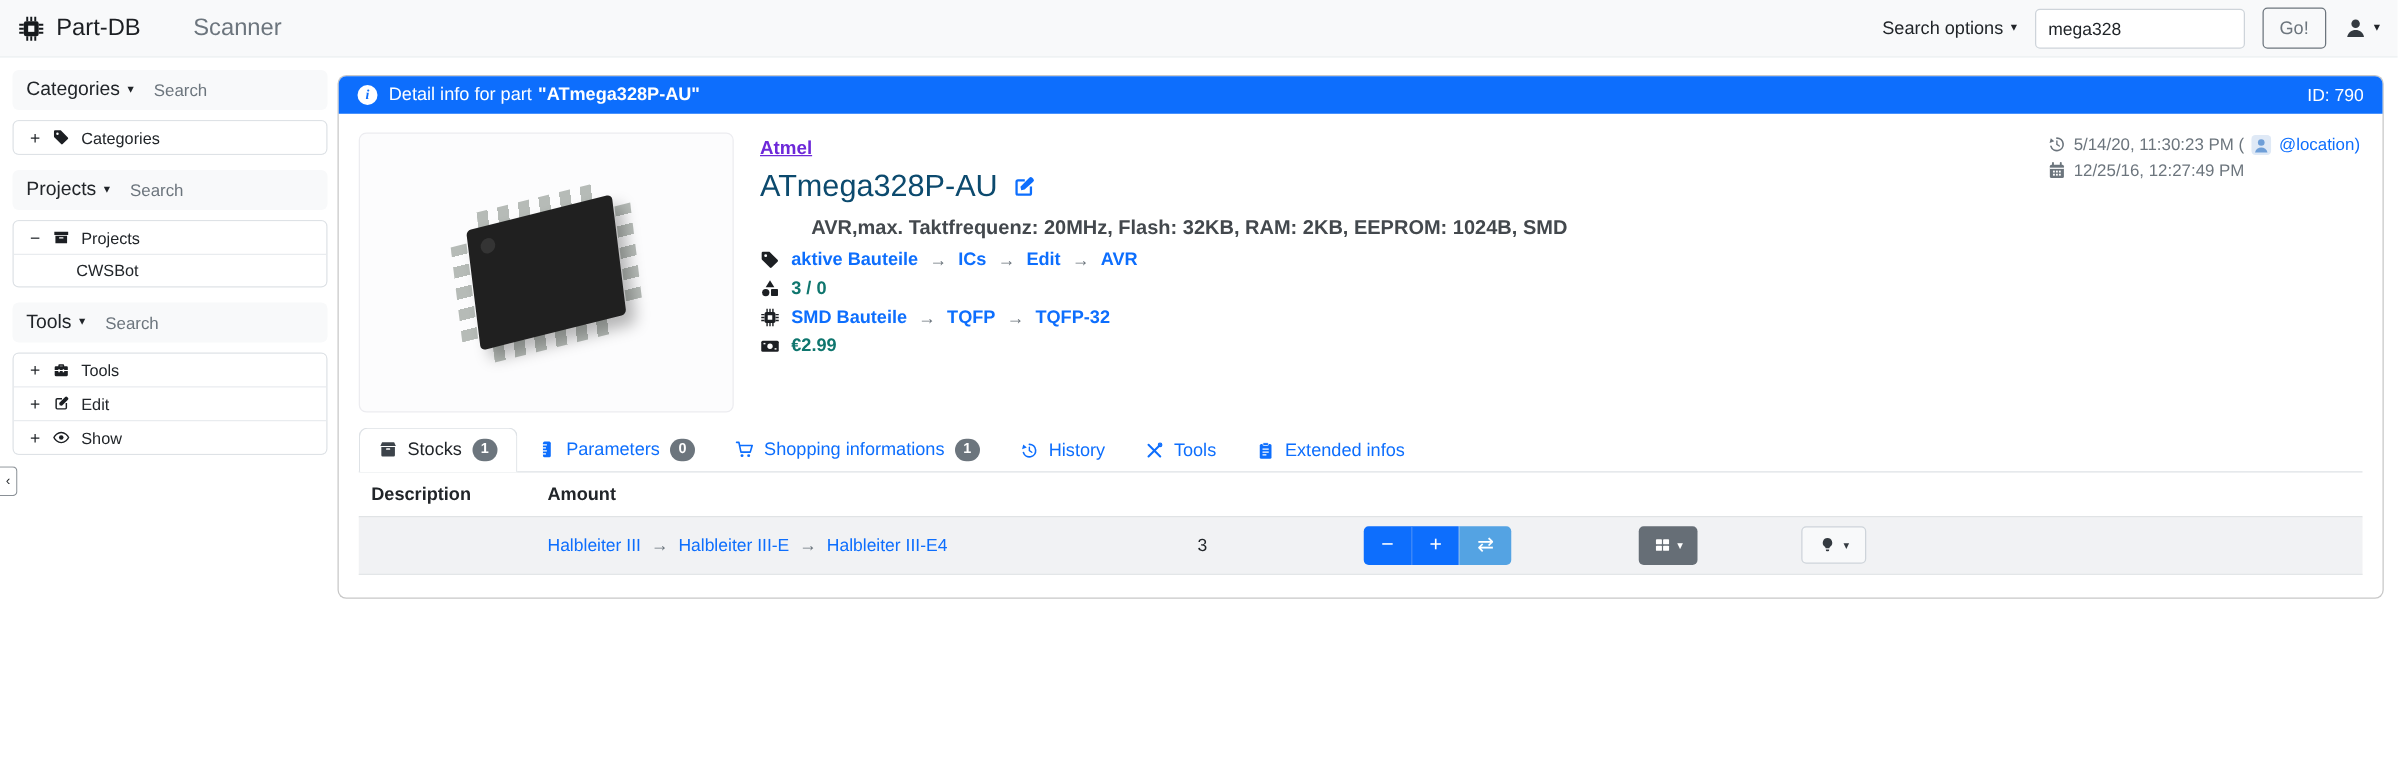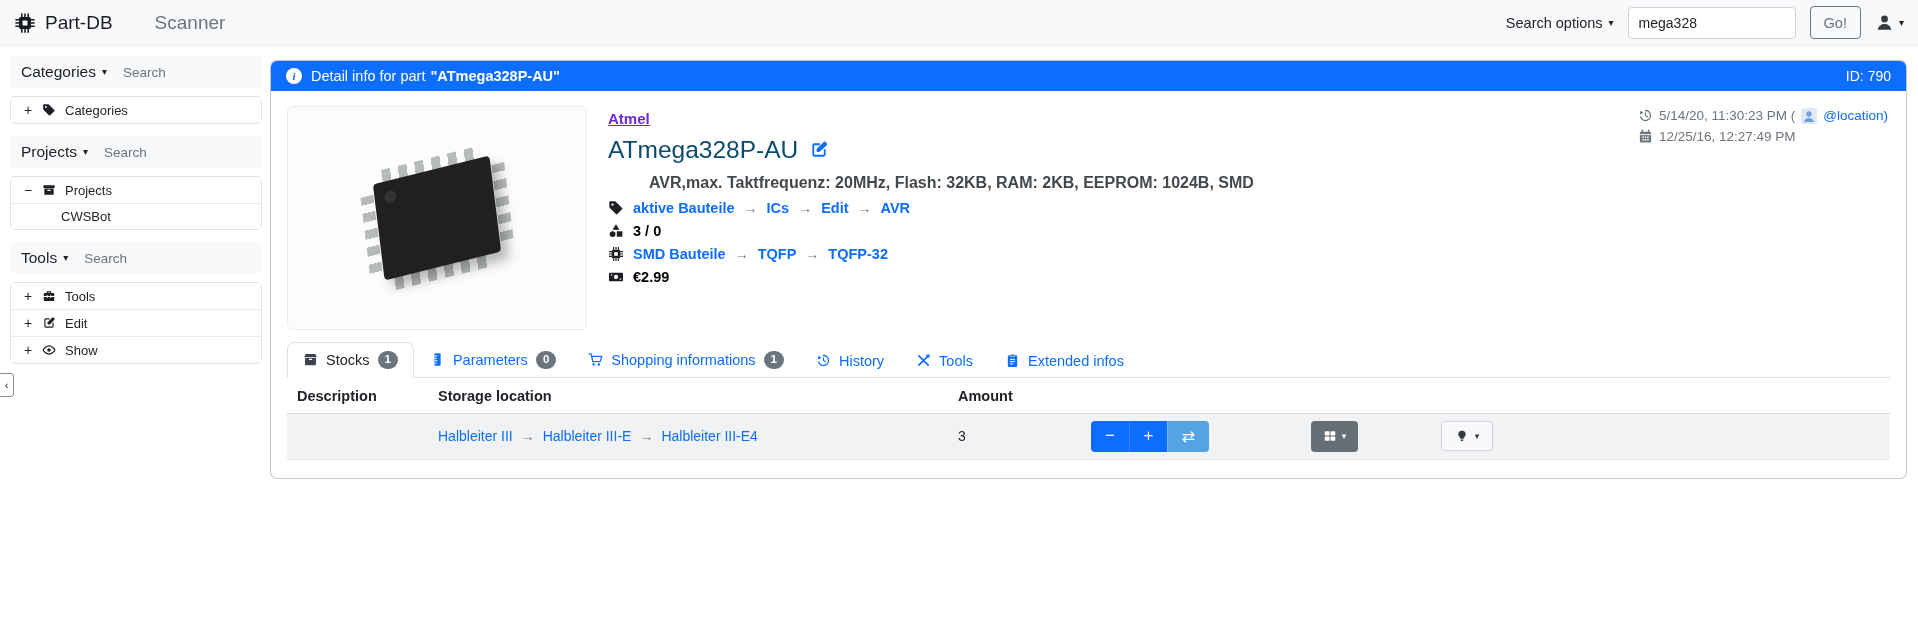--- a/index.html
+++ b/index.html
@@ -73,21 +73,21 @@
   .info-col { margin-left:21px; padding-top:4px; flex:1; min-width:0; }
   .mfr-link { font-size:15px; font-weight:bold; color:#6d28d9; text-decoration:underline; cursor:pointer; display:inline-block; }
   .part-title { display:flex; align-items:center; gap:11px; margin:8px 0 10px; }
   .part-title .name { font-size:24.5px; color:#0c4a6e; }
   .edit-icon { width:20px; height:20px; color:#0d6efd; cursor:pointer; }
   .part-desc { font-size:16px; font-weight:bold; color:#43484d; margin-bottom:8px;margin-left:41px; }
   .info-line { display:flex; align-items:center; gap:9px; margin:7px 0; font-size:14.5px; color:#495057; }
   .info-line svg { width:16px; height:16px; color:#1c1f23; flex:none; }
   .path-link { color:#0d6efd; font-weight:600; cursor:pointer; }
   .path-arrow { color:#6c757d; font-weight:bold; font-size:14px; }
-  .plain-val { color:#000000; font-weight:600; }
+  .plain-val { color:#0f766e; font-weight:600; }
 
   .meta-col { margin-left:auto; padding-top:2px; font-size:13.5px; color:#6c757d; white-space:nowrap; padding-right:2px; }
   .meta-line { display:flex; align-items:flex-start; gap:6px; margin-bottom:5px; }
   .meta-line svg { width:15px; height:15px; color:#6c757d; flex:none; }
   .meta-line .avatar { width:16px; height:16px; }
   .user-link { color:#0d6efd; cursor:pointer; }
 
   
   .tabs { margin-top:12px; display:flex; align-items:flex-end; border-bottom:1px solid #dee2e6; }
   .tab { display:flex; align-items:center; gap:8px; padding:8px 15px; font-size:14.5px;
@@ -414,21 +414,20 @@
               <path d="M8 10.2h8M8 13.8h8M8 17.4h5"></path>
             </g>
           </svg>
         <span>Extended infos</span>
       </div>
     </div>
 
     <div class="stock-table">
       <div class="t-head">
         <span class="col-desc">Description</span>
-        <span class="col-storage">Storage location</span>
         <span class="col-amount">Amount</span>
         <span class="col-actions"></span>
       </div>
       <div class="t-row">
         <span class="col-desc"></span>
         <span class="col-storage">
           <span class="path-link">Halbleiter III</span>
           <span class="path-arrow">→</span>
           <span class="path-link">Halbleiter III-E</span>
           <span class="path-arrow">→</span>

